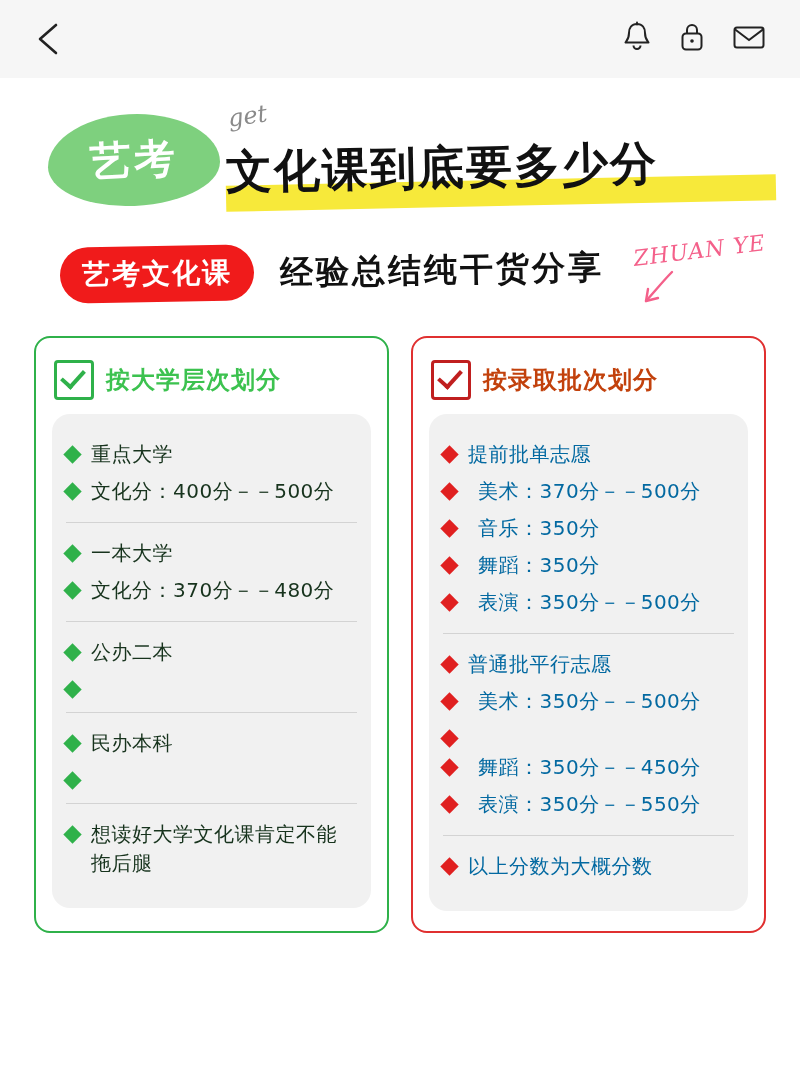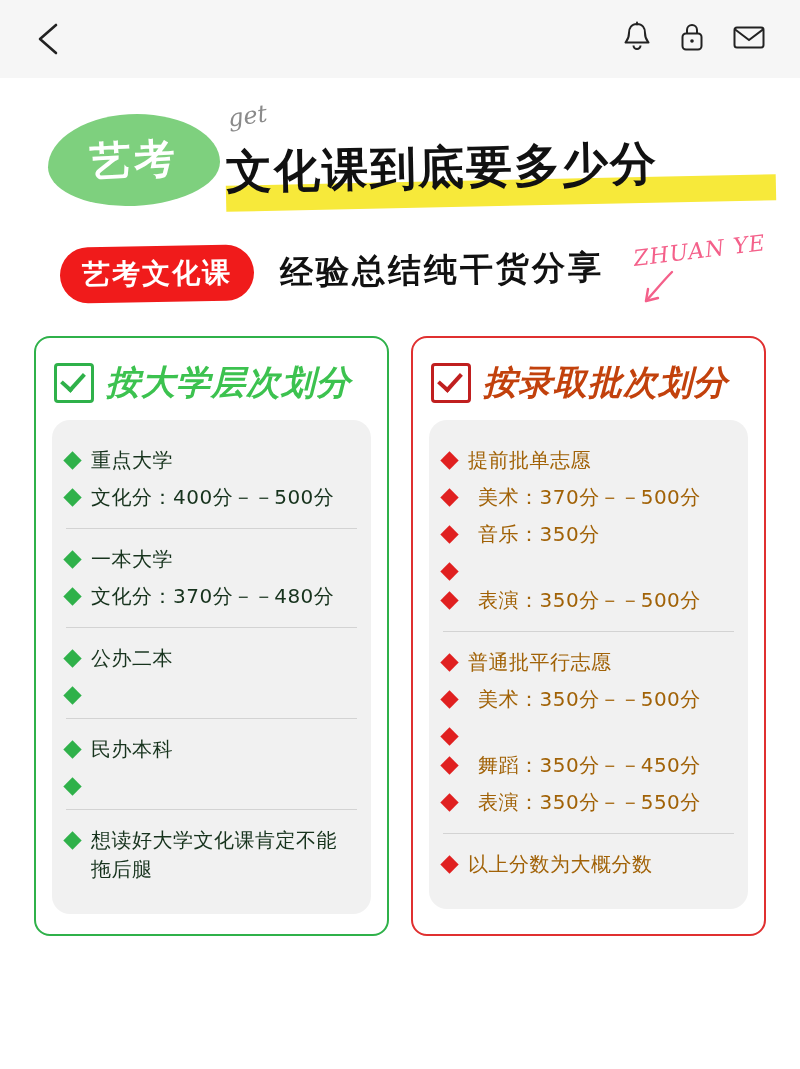--- a/index.html
+++ b/index.html
@@ -198,25 +198,24 @@
     height: 19px;
     border-right: 4px solid currentColor;
     border-bottom: 4px solid currentColor;
     transform: rotate(42deg);
   }
   .green .check { color: #2fb14a; }
   .red .check { color: #c01f1f; }
 
   .card-title {
     font-family: "DejaVu Sans", sans-serif;
-    font-size: 34px;
+    font-size: 24px;
     font-weight: bold;
     letter-spacing: 1px;
     white-space: nowrap;
-    font-style: italic;
   }
   .green .card-title { color: #3cc24f; }
   .red .card-title { color: #c2410c; }
 
   .card-body {
     background: #f1f1f1;
     border-radius: 18px;
     padding: 10px 14px 14px 14px;
   }
   .group {
@@ -241,21 +240,21 @@
   .green .dia { background: #2fb14a; }
   .red .dia { background: #e02020; }
   .line-text {
     font-family: "DejaVu Sans", sans-serif;
     font-size: 20px;
     line-height: 1.45;
     color: #1a1a1a;
     letter-spacing: 0.5px;
   }
   .green .line-text { color: #17331d; }
-  .red .line-text { color: #a16207; text-align: center; }
+  .red .line-text { color: #0369a1; text-align: center; }
   .indent .line-text { padding-left: 10px; }
 </style>
 </head>
 <body>
 
 <div class="topbar">
   <div class="back-icon">
     <svg width="30" height="36" viewBox="0 0 30 36">
       <polyline points="22,4 6,18 22,32" fill="none" stroke="#222" stroke-width="2.6" stroke-linecap="round" stroke-linejoin="round"></polyline>
     </svg>
@@ -385,20 +384,21 @@
           <div class="line indent">
             <div class="dia"></div>
             <div class="line-text">美术：370分－－500分</div>
           </div>
           <div class="line indent">
             <div class="dia"></div>
             <div class="line-text">音乐：350分</div>
           </div>
           <div class="line indent">
             <div class="dia"></div>
+            <div class="line-text">舞蹈：350分</div>
           </div>
           <div class="line indent">
             <div class="dia"></div>
             <div class="line-text">表演：350分－－500分</div>
           </div>
         </div>
 
         <div class="group">
           <div class="line">
             <div class="dia"></div>

